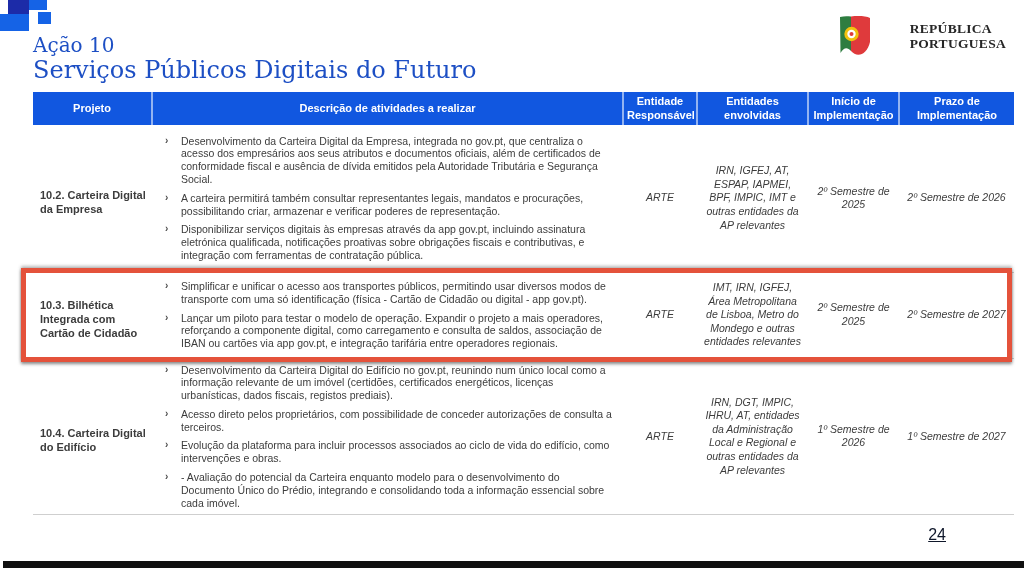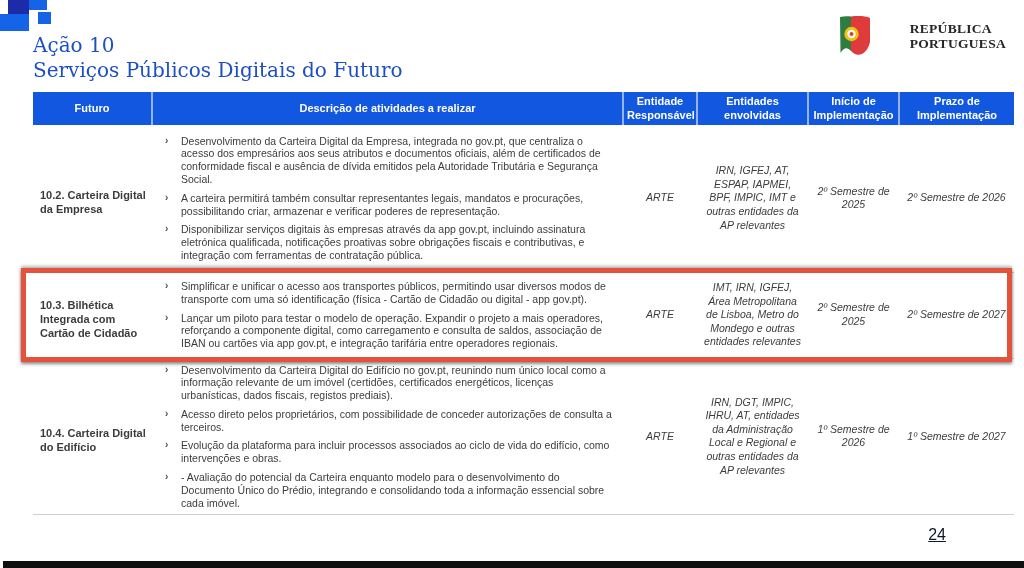--- a/index.html
+++ b/index.html
@@ -13,21 +13,21 @@
   .deco-square { position:absolute; }
   .sq1 { left:8px;  top:0;    width:21px; height:14px; background:var(--navy-square,#1c2ba8); }
   .sq2 { left:29px; top:0;    width:18px; height:10px; background:var(--blue-square,#1563e6); }
   .sq3 { left:0;    top:14px; width:29px; height:17px; background:var(--blue-square,#1563e6); }
   .sq4 { left:38px; top:12px; width:13px; height:12px; background:var(--blue-square,#1563e6); }
 
   
   .titles { position:absolute; left:33px; top:33px; color:var(--title-blue,#1d4fc4);
             font-family:"DejaVu Serif", serif; }
   .titles .action   { font-size:20px; line-height:25px; }
-  .titles .subtitle { font-size:20px; line-height:25px; }
+  .titles .subtitle { font-size:24px; line-height:25px; }
 
   
   .logo { position:absolute; right:18px; top:15px; display:flex; align-items:center; gap:9px; }
   .logo-text { font-family:"Liberation Serif", serif; font-weight:bold; font-size:13.5px;
                color:#262626; line-height:1.12; letter-spacing:.3px;margin-left:28px; }
   .logo-text span { display:block; }
 
   
   table.projects { position:absolute; left:33px; top:92px; width:981px;
                    border-collapse:collapse; table-layout:fixed; }
@@ -94,21 +94,21 @@
     <colgroup>
       <col style="width:119px">
         <col style="width:471px">
         <col style="width:74px">
       <col style="width:111px">
         <col style="width:91px">
         <col style="width:115px">
     </colgroup>
     <thead>
       <tr>
-        <th>Futuro</th>
+        <th>Projeto</th>
         <th>Descrição de atividades a realizar</th>
         <th>Entidade Responsável</th>
         <th>Entidades envolvidas</th>
         <th>Início de Implementação</th>
         <th>Prazo de Implementação</th>
       </tr>
     </thead>
     <tbody id="table-body">
         <tr>
           <td class="project">10.2. Carteira Digital da Empresa</td>

